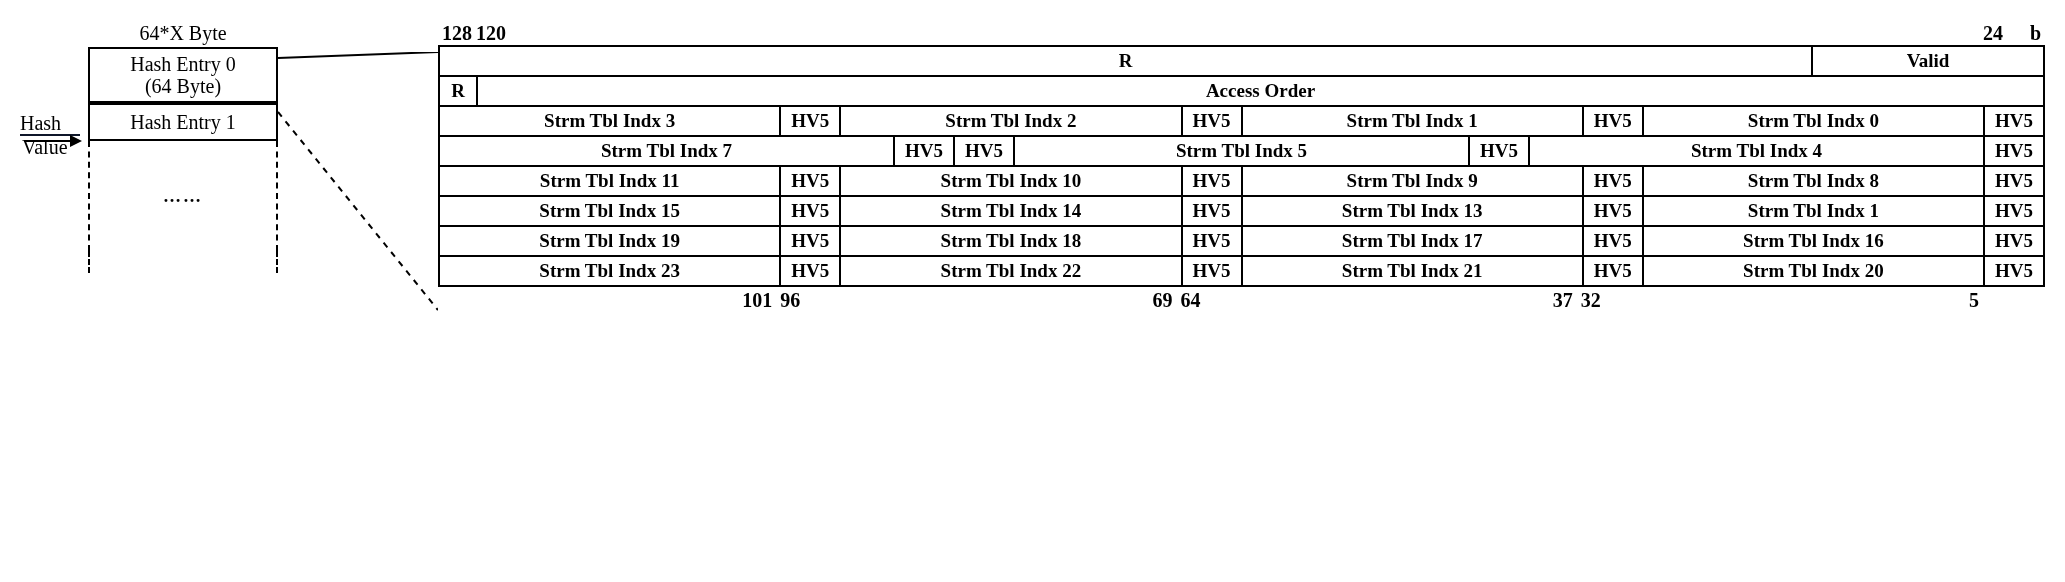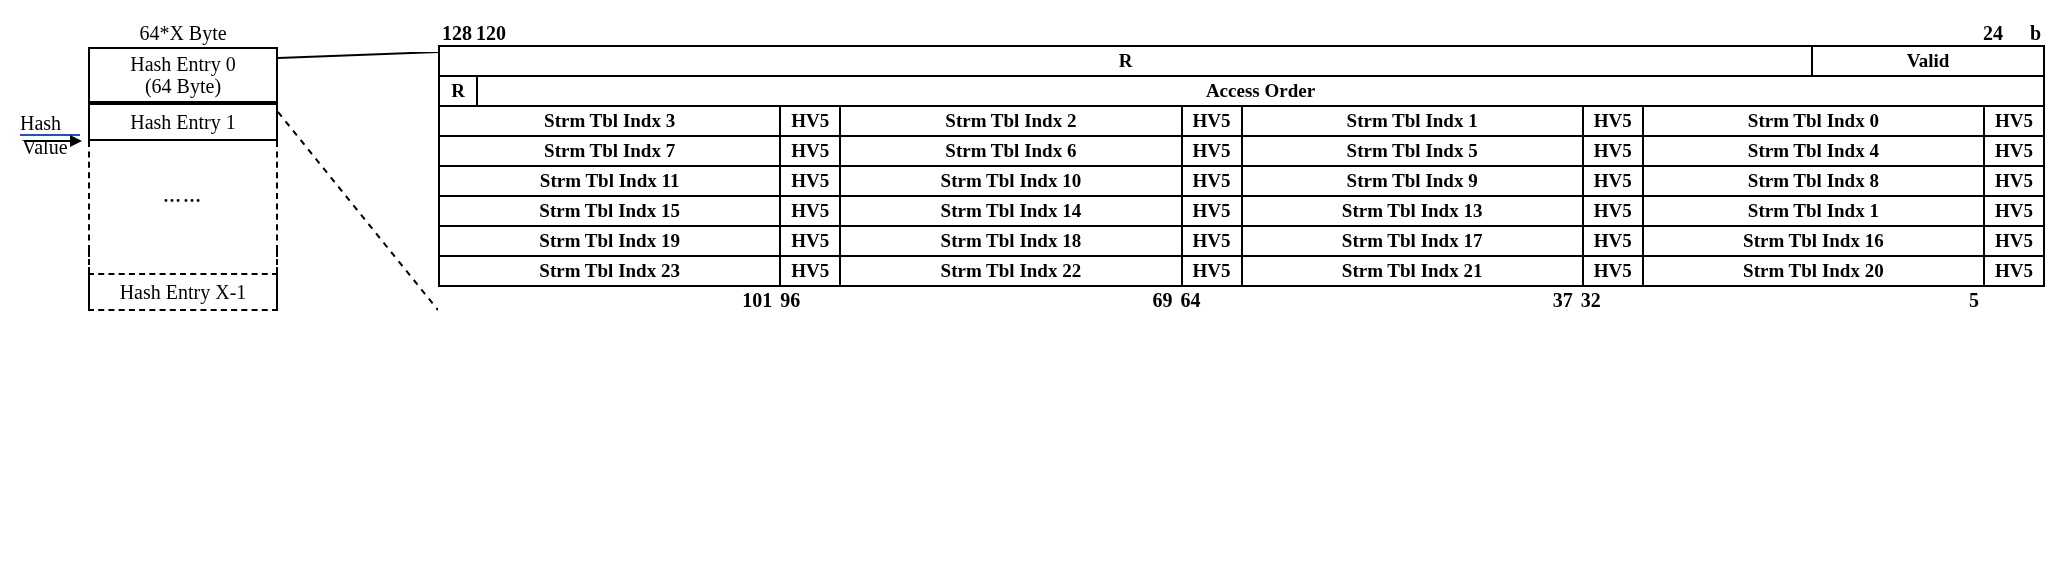--- a/index.html
+++ b/index.html
@@ -157,34 +157,33 @@
   .bottom-marks .lasthv { width: 60px; flex: 0 0 60px; }
 </style>
 </head>
 <body>
 
 <div class="wrap">
 
   <div class="left">
     <div class="hash-value-col">
       <div class="lbl">Hash</div>
-      <div class="lbl" style="border-top:2px solid #1d4ed8; display:inline-block; padding:0 2px;">Value</div>
+      <div class="lbl" style="border-top:2px solid #0f172a; display:inline-block; padding:0 2px;">Value</div>
       <div class="arrow"></div>
     </div>
 
     <div class="hash-table">
       <div class="hash-title">64*X Byte</div>
       <div class="hash-cell double">
         <div>Hash Entry 0</div>
         <div>(64 Byte)</div>
       </div>
       <div class="hash-cell">Hash Entry 1</div>
       <div class="dots">……</div>
       <div class="hash-gap"></div>
-      <div class="hash-cell" style="border-top:2px dashed #000; border-bottom:2px dashed #000;">Hash Entry X-1</div>
     </div>
   </div>
 
   <div class="conn">
     <svg width="160" height="280" viewBox="0 0 160 280">
       <line x1="0" y1="6" x2="160" y2="0" stroke="#000" stroke-width="2"></line>
       <line x1="0" y1="60" x2="160" y2="258" stroke="#000" stroke-width="2" stroke-dasharray="6 6"></line>
     </svg>
   </div>
 
@@ -215,21 +214,20 @@
         <div class="cell idx">Strm Tbl Indx 2</div>
         <div class="cell hv">HV5</div>
         <div class="cell idx">Strm Tbl Indx 1</div>
         <div class="cell hv">HV5</div>
         <div class="cell idx">Strm Tbl Indx 0</div>
         <div class="cell hv">HV5</div>
       </div>
       <div class="drow">
         <div class="cell idx">Strm Tbl Indx 7</div>
         <div class="cell hv">HV5</div>
-        <div class="cell idx">Strm Tbl Indx 6</div>
         <div class="cell hv">HV5</div>
         <div class="cell idx">Strm Tbl Indx 5</div>
         <div class="cell hv">HV5</div>
         <div class="cell idx">Strm Tbl Indx 4</div>
         <div class="cell hv">HV5</div>
       </div>
       <div class="drow">
         <div class="cell idx">Strm Tbl Indx 11</div>
         <div class="cell hv">HV5</div>
         <div class="cell idx">Strm Tbl Indx 10</div>

